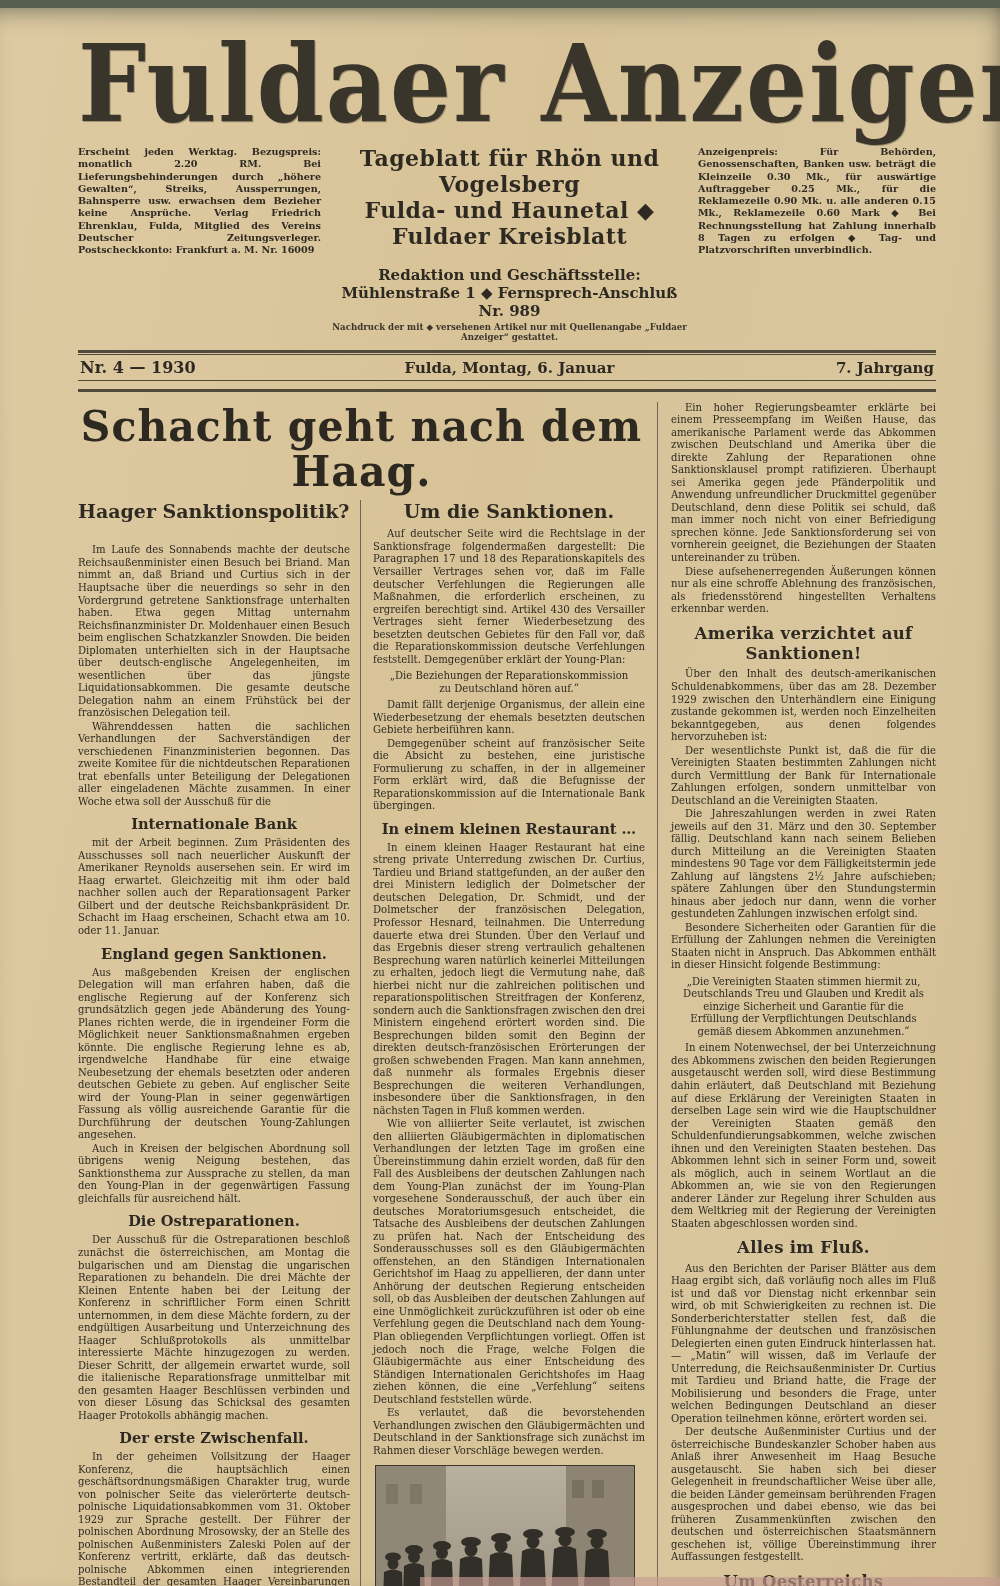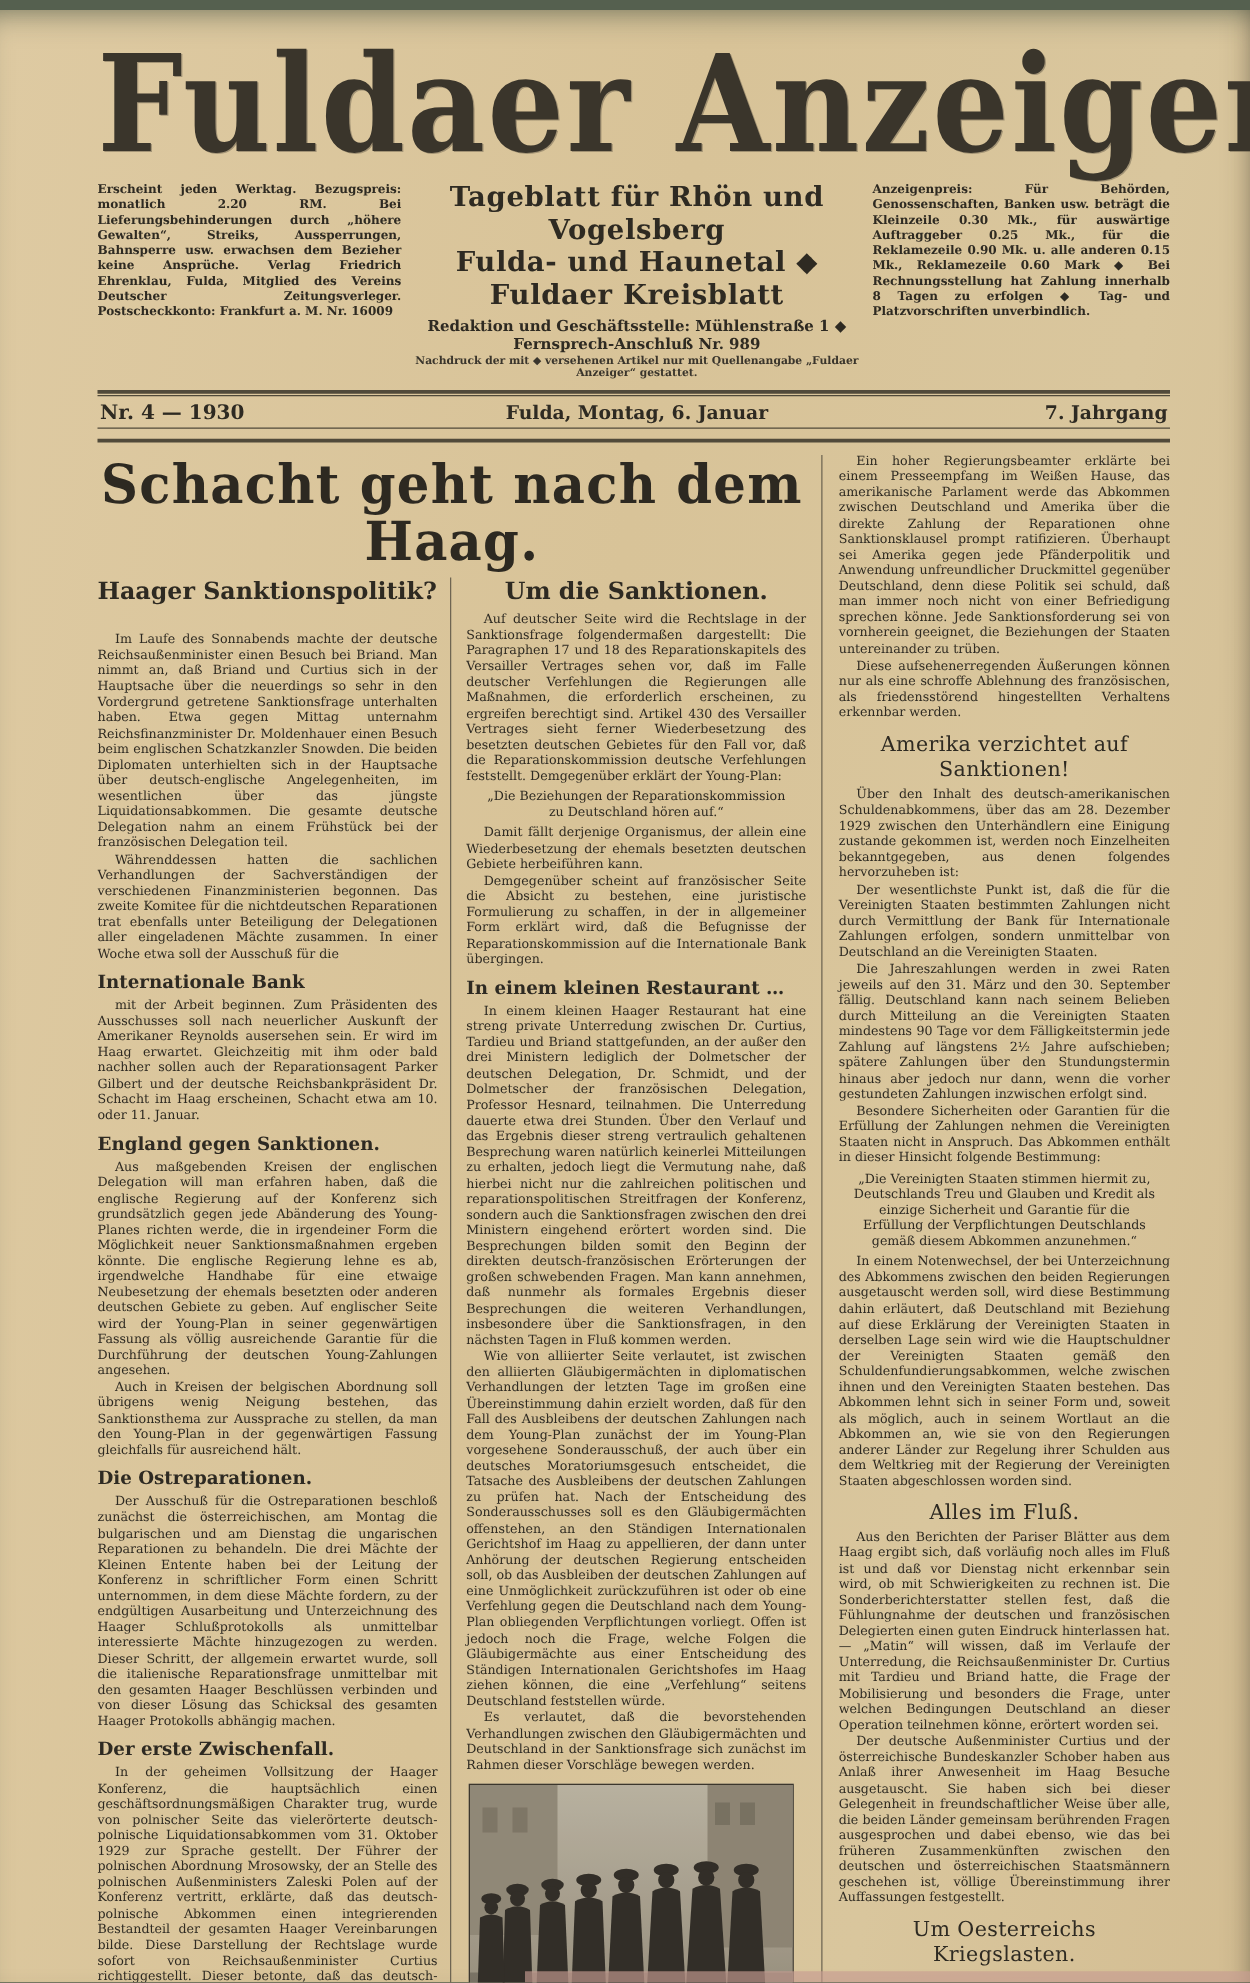--- a/index.html
+++ b/index.html
@@ -22,21 +22,21 @@
     text-align:center;font-weight:bold;font-size:96px;line-height:1.0;
     color:#3a352b;letter-spacing:2px;
     transform:scaleY(1.12);transform-origin:top center;
     text-shadow:1px 1px 0 rgba(58,53,43,.35);
     margin:6px 0 26px 0;white-space:nowrap;
   }
   .head-row{display:flex;align-items:flex-start;margin-top:-6px;}
   .head-left{width:243px;font-size:9.6px;line-height:1.28;font-weight:bold;text-align:justify;}
   .head-center{flex:1;text-align:center;padding:0 8px;}
   .hc1,.hc2{font-size:22px;font-weight:bold;line-height:1.18;letter-spacing:.5px;}
-  .hc3{font-size:12px;font-weight:bold;margin-top:4px;}
+  .hc3{font-size:15px;font-weight:bold;margin-top:16px;}
   .hc4{font-size:8.6px;font-weight:bold;margin-top:2px;color:#3a352c;}
   .head-right{width:238px;font-size:9.6px;line-height:1.28;font-weight:bold;text-align:justify;}
 
   .rule-thick{border:0;border-top:3px solid #514a3a;margin:8px 0 0 0;}
   .rule-thin{border:0;border-top:1px solid #514a3a;margin:1px 0 0 0;}
   .date-row{display:flex;align-items:baseline;padding:3px 2px 2px 2px;font-weight:bold;}
   .date-issue{width:243px;font-size:16px;}
   .date-center{flex:1;text-align:center;font-size:15px;}
   .date-vol{width:238px;text-align:right;font-size:15px;}
 
@@ -49,22 +49,22 @@
     transform:scaleY(1.05);transform-origin:top center;
   }
   .two-cols{display:flex;}
   .col{font-size:10.1px;line-height:1.24;text-align:justify;}
   .col1{width:272px;height:1180px;overflow:hidden;padding-right:10px;}
   .col2{width:272px;height:1180px;overflow:hidden;border-left:1px solid #6e6552;padding-left:12px;}
   .col3{width:278px;height:1262px;overflow:hidden;border-left:1px solid #6e6552;padding-left:13px;margin-left:12px;}
   .col-head-left{font-size:19px;font-weight:bold;margin:0 0 21px 0;text-align:left;}
   .col-head-center{font-size:19px;font-weight:bold;margin:0 0 5px 0;text-align:center;}
   .b-p{text-indent:14px;margin:0 0 1px 0;}
-  .b-h{font-size:14.6px;font-weight:bold;margin:7px 0 4px 0;text-indent:0;}
-  .b-hb{font-size:16.5px;font-weight:normal;text-align:center;margin:8px 0 4px 0;text-indent:0;letter-spacing:.3px;}
+  .b-h{font-size:14.6px;font-weight:bold;text-align:center;margin:7px 0 4px 0;text-indent:0;}
+  .b-hb{font-size:16.5px;font-weight:bold;text-align:center;margin:8px 0 4px 0;text-indent:0;letter-spacing:.3px;}
   .b-q{font-weight:normal;text-align:center;margin:4px 10px 4px 10px;text-indent:0;}
 
   
   .photo-wrap{margin:8px 2px 4px 2px;}
   .photo{display:block;width:258px;height:226px;border:1px solid #3c372d;background:#a9a294;}
 </style>
 </head>
 <body>
 
 <div class="paper">

